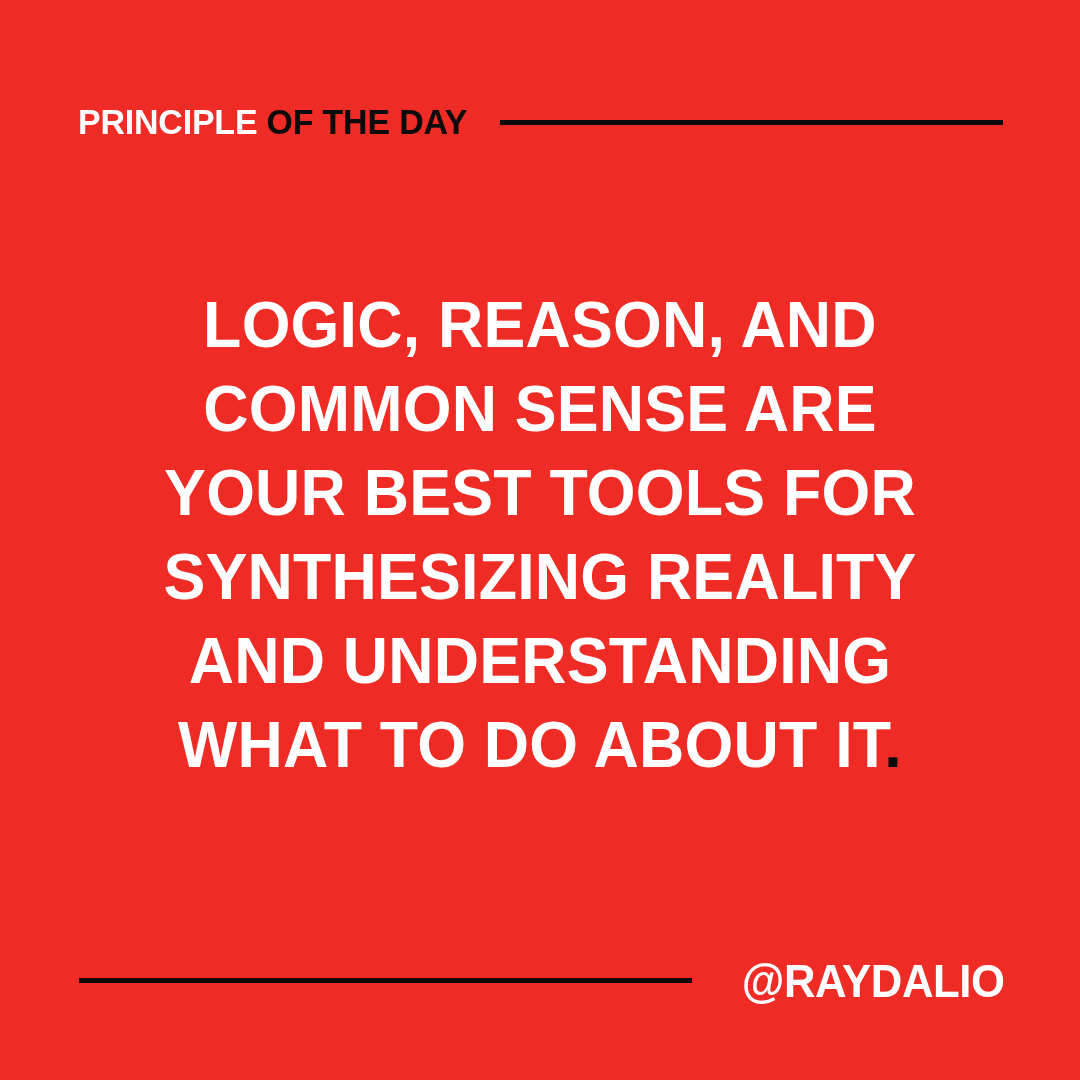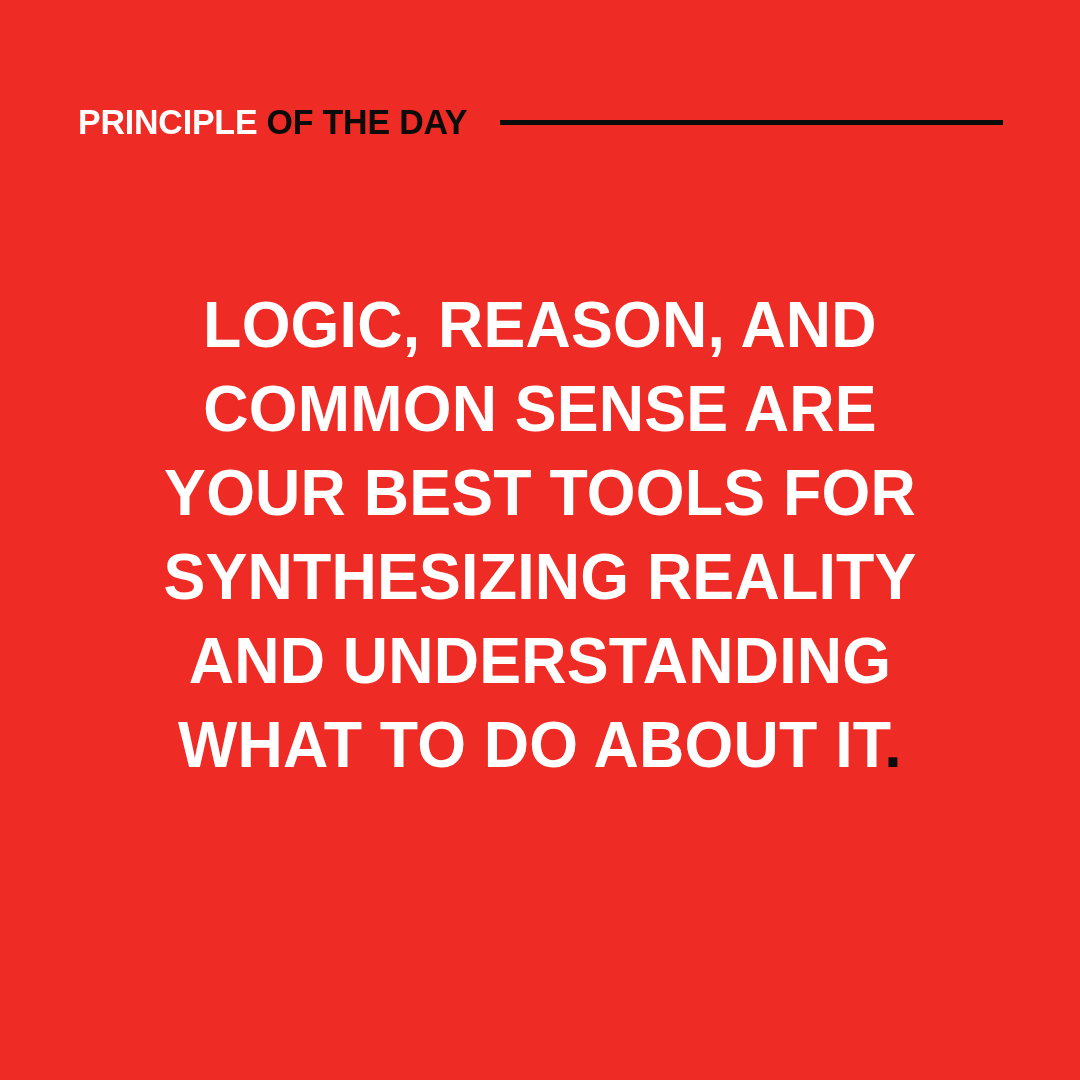--- a/index.html
+++ b/index.html
@@ -122,14 +122,18 @@
 
   <div class="quote">
     <span class="quote-line">LOGIC, REASON, AND</span>
     <span class="quote-line">COMMON SENSE ARE</span>
     <span class="quote-line">YOUR BEST TOOLS FOR</span>
     <span class="quote-line">SYNTHESIZING REALITY</span>
     <span class="quote-line">AND UNDERSTANDING</span>
     <span class="quote-line"><span>WHAT TO DO ABOUT IT</span><span class="quote-period">.</span></span>
   </div>
 
+  <div class="footer">
+    <div class="footer-rule"></div>
+    <div class="footer-handle">@RAYDALIO</div>
+  </div>
 
 </div>
 
 </body></html>

